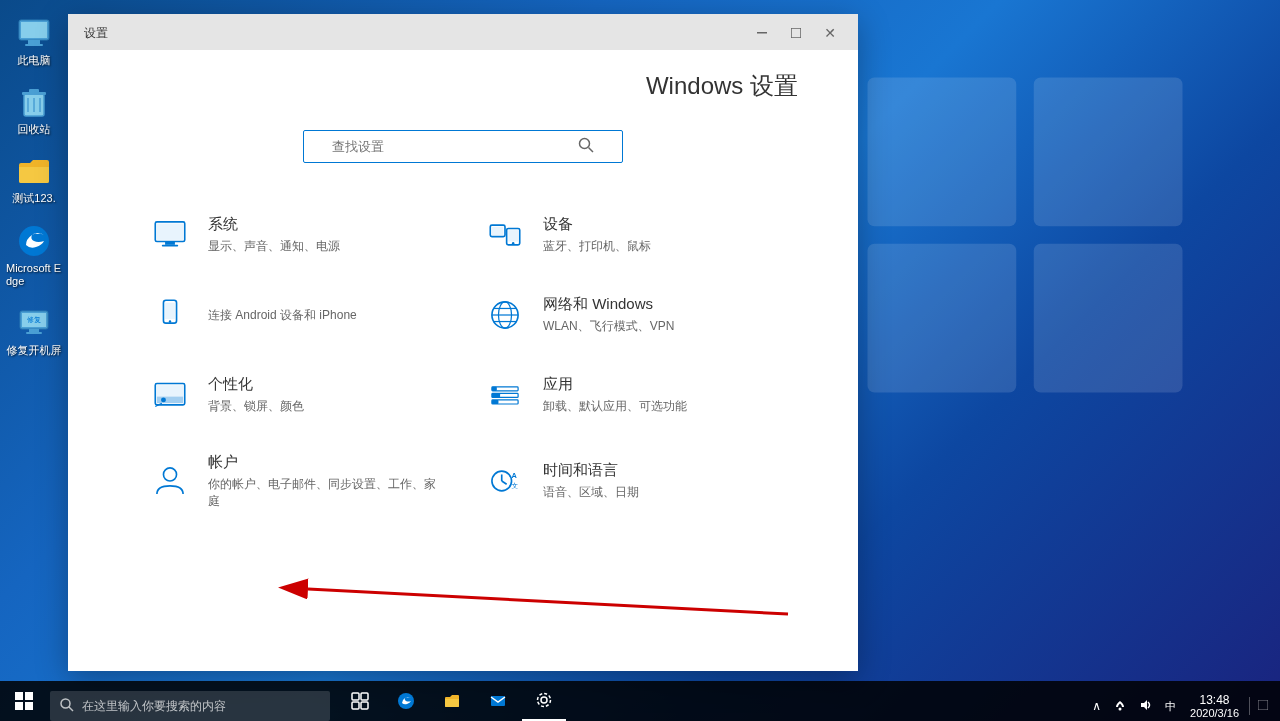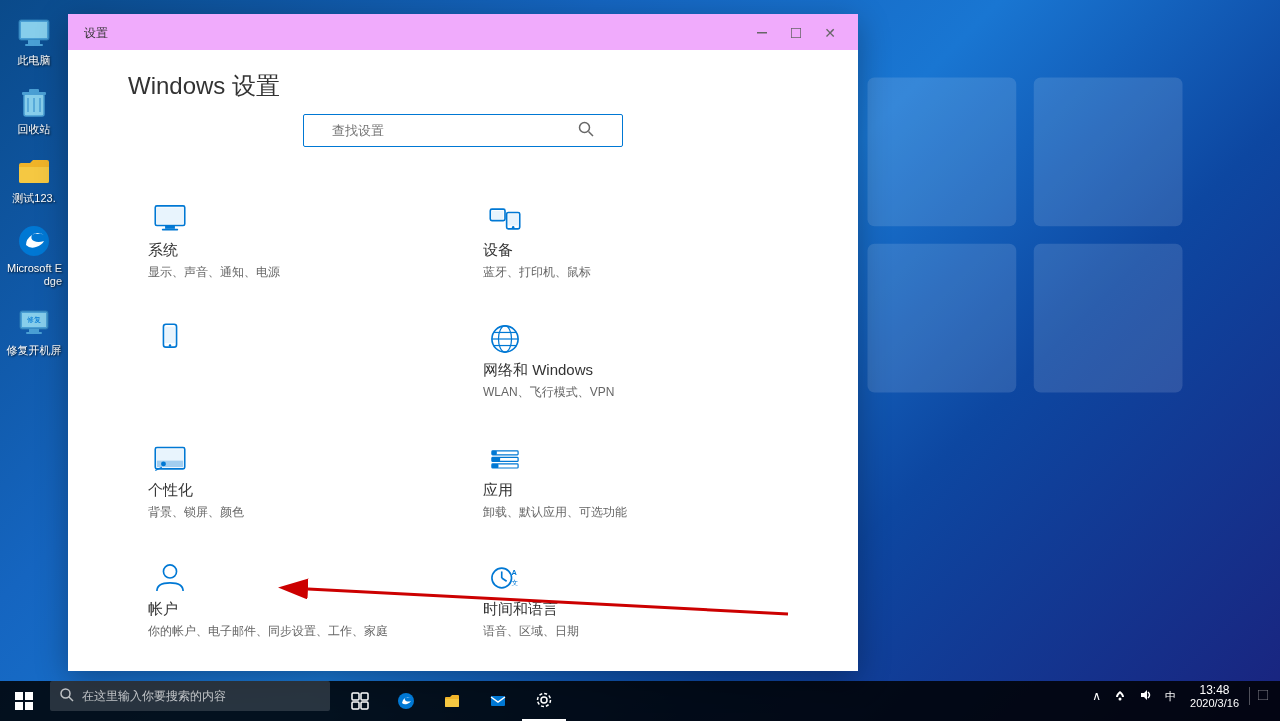--- a/index.html
+++ b/index.html
@@ -61,21 +61,21 @@
       height: 38px;
       display: flex;
       align-items: center;
       justify-content: center;
       font-size: 28px;
       margin-bottom: 2px;
     }
     .desktop-icon .icon-label {
       font-size: 11px;
       color: white;
-      text-align: right;
+      text-align: left;
       text-shadow: 1px 1px 2px rgba(0,0,0,0.8);
       line-height: 1.2;
       word-break: break-all;
     }
 
     
     .settings-window {
       position: absolute;
       left: 68px;
       top: 14px;
@@ -86,21 +86,21 @@
       box-shadow: 0 8px 30px rgba(0,0,0,0.3);
       display: flex;
       flex-direction: column;
     }
 
     .window-titlebar {
       display: flex;
       align-items: center;
       justify-content: space-between;
       padding: 8px 12px 6px 16px;
-      background: #f0abfc;
+      background: #e5e5e5;
       height: 36px;
     }
     .window-title-text {
       font-size: 12px;
       color: #333;
     }
     .window-controls {
       display: flex;
       gap: 2px;
     }
@@ -118,25 +118,25 @@
       border-radius: 2px;
     }
 
     .window-content {
       flex: 1;
       overflow-y: auto;
       padding: 20px 60px;
     }
 
     .settings-title {
-      text-align: left;
+      text-align: right;
       font-size: 24px;
       font-weight: 300;
       color: #333;
-      margin-bottom: 12px;
+      margin-bottom: 28px;
     }
 
     .search-bar {
       display: flex;
       align-items: center;
       border: 1.5px solid #0078d4;
       border-radius: 2px;
       padding: 6px 28px;
       margin: 0 auto 32px;
       width: 320px;
@@ -156,27 +156,26 @@
     }
 
     .settings-grid {
       display: grid;
       grid-template-columns: 1fr 1fr;
       gap: 0;
     }
 
     .settings-item {
       display: flex;
-      align-items: flex-start;
+      align-items: center;
       padding: 18px 20px;
       cursor: pointer;
       border-radius: 4px;
       transition: background 0.15s;
       min-height: 80px;
-      flex-direction: column;
     }
 
     .settings-item-icon {
       width: 44px;
       height: 44px;
       display: flex;
       align-items: center;
       justify-content: center;
       margin-right: 16px;
       flex-shrink: 0;
@@ -200,21 +199,21 @@
 
     
     .taskbar {
       position: absolute;
       bottom: 0;
       left: 0;
       width: 100%;
       height: 40px;
       background: rgba(0,0,0,0.85);
       display: flex;
-      align-items: flex-start;
+      align-items: flex-end;
       z-index: 100;
     }
 
     .taskbar-start {
       width: 48px;
       height: 40px;
       display: flex;
       align-items: center;
       justify-content: center;
       cursor: pointer;
@@ -442,20 +441,21 @@
 
         <div class="settings-item">
           <div class="settings-item-icon">
             <svg class="icon-svg" viewBox="0 0 44 44">
               <rect x="14" y="4" width="16" height="28" rx="3" fill="none" stroke="#0078d4" stroke-width="2"></rect>
               <rect x="16" y="7" width="12" height="20" fill="#e8f4fd"></rect>
               <circle cx="22" cy="30" r="1.5" fill="#0078d4"></circle>
             </svg>
           </div>
           <div class="settings-item-text">
+            <div class="settings-item-desc">连接 Android 设备和 iPhone</div>
           </div>
         </div>
 
         <div class="settings-item">
           <div class="settings-item-icon">
             <svg class="icon-svg" viewBox="0 0 44 44">
               <circle cx="22" cy="22" r="16" fill="none" stroke="#0078d4" stroke-width="2"></circle>
               <ellipse cx="22" cy="22" rx="8" ry="16" fill="none" stroke="#0078d4" stroke-width="1.5"></ellipse>
               <line x1="6" y1="22" x2="38" y2="22" stroke="#0078d4" stroke-width="1.5"></line>
               <line x1="8" y1="14" x2="36" y2="14" stroke="#0078d4" stroke-width="1.5"></line>

